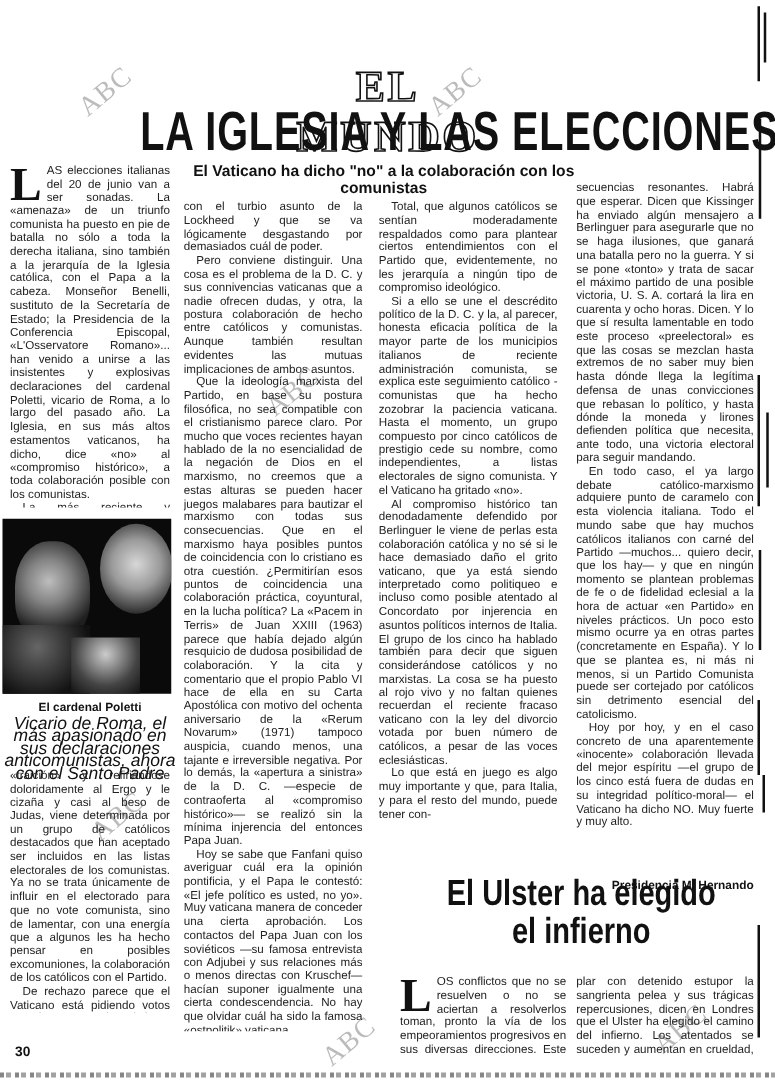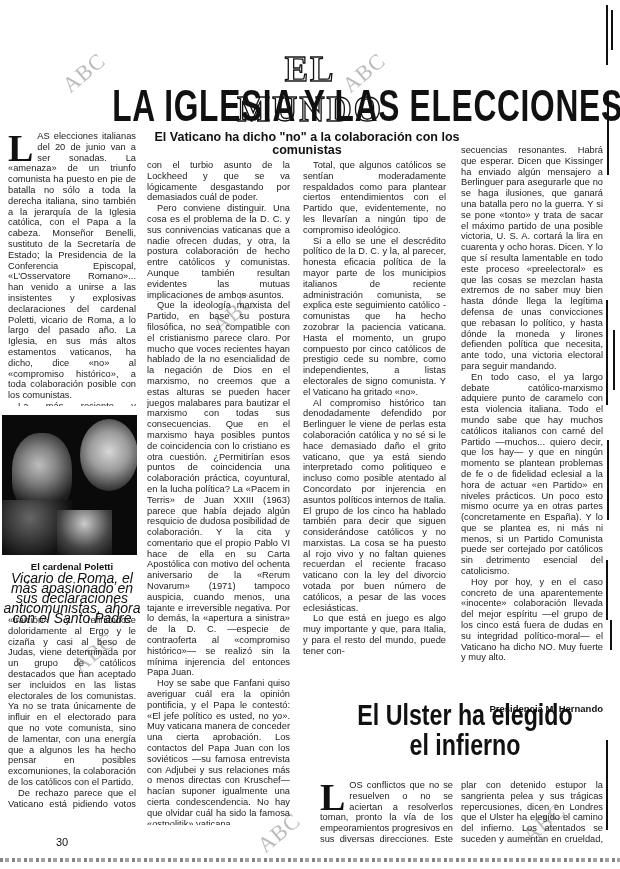--- a/index.html
+++ b/index.html
@@ -13,21 +13,21 @@
   .subhead{position:absolute;left:142px;top:131px;width:330px;text-align:center;font-weight:bold;font-size:12.5px;line-height:13px;color:#111;}
   .photo{position:absolute;left:2px;top:415px;width:135px;height:140px;background:#0a0a0a;overflow:hidden;}
   .photo .h1{position:absolute;left:10px;top:18px;width:60px;height:80px;border-radius:45% 45% 40% 40%;background:radial-gradient(circle at 45% 40%,#ddd 0,#999 30%,#222 70%);opacity:.85;}
   .photo .h2{position:absolute;left:78px;top:4px;width:58px;height:72px;border-radius:50%;background:radial-gradient(circle at 50% 45%,#eee 0,#aaa 40%,#333 80%);opacity:.9;}
   .photo .b1{position:absolute;left:0;top:85px;width:70px;height:60px;background:radial-gradient(circle at 40% 30%,#666,#111 70%);}
   .photo .b2{position:absolute;left:55px;top:95px;width:55px;height:45px;background:radial-gradient(circle at 50% 30%,#ccc,#444 60%,#111);}
   .caption-title{position:absolute;left:2px;top:561px;width:140px;text-align:center;font-size:9.5px;font-weight:bold;}
   .caption-text{position:absolute;left:2px;top:573px;width:140px;text-align:center;font-size:14px;line-height:10px;font-style:italic;}
   .byline{position:absolute;left:478px;top:703px;width:140px;text-align:right;font-weight:bold;font-size:9.5px;}
   .head2{position:absolute;left:330px;top:700px;width:270px;text-align:center;font-weight:bold;font-size:29px;line-height:30px;transform:scaleX(0.8);transform-origin:center top;}
-  .pagenum{position:absolute;left:12px;top:836px;font-weight:normal;font-size:11px;margin-left:44px;}
+  .pagenum{position:absolute;left:12px;top:836px;font-weight:bold;font-size:11px;}
   .bottomstrip{position:absolute;left:0;top:858px;width:620px;height:4px;background:repeating-linear-gradient(90deg,#222 0 3px,#fff 3px 5px,#555 5px 9px,#fff 9px 12px);opacity:.55;}
   .rightedge{position:absolute;left:604px;top:0;width:16px;height:869px;}
   .rightedge i{position:absolute;width:2px;background:#111;}
   .wm{position:absolute;font-family:"Liberation Serif",serif;font-size:22px;color:#bbb;transform:rotate(-40deg);letter-spacing:1px;}
 </style>
 </head>
 <body>
 
 <div class="wm" style="left:60px;top:60px;">ABC</div>
 <div class="wm" style="left:340px;top:60px;">ABC</div>
@@ -61,21 +61,21 @@
 </div>
 
 <div class="col" style="left:147px;top:160px;width:143px;height:665px;overflow:hidden;">
   <p class="first">con el turbio asunto de la Lockheed y que se va lógicamente desgastando por demasiados cuál de poder.</p>
   <p>Pero conviene distinguir. Una cosa es el problema de la D. C. y sus connivencias vaticanas que a nadie ofrecen dudas, y otra, la postura colaboración de hecho entre católicos y comunistas. Aunque también resultan evidentes las mutuas implicaciones de ambos asuntos.</p>
   <p>Que la ideología marxista del Partido, en base su postura filosófica, no sea compatible con el cristianismo parece claro. Por mucho que voces recientes hayan hablado de la no esencialidad de la negación de Dios en el marxismo, no creemos que a estas alturas se pueden hacer juegos malabares para bautizar el marxismo con todas sus consecuencias. Que en el marxismo haya posibles puntos de coincidencia con lo cristiano es otra cuestión. ¿Permitirían esos puntos de coincidencia una colaboración práctica, coyuntural, en la lucha política? La «Pacem in Terris» de Juan XXIII (1963) parece que había dejado algún resquicio de dudosa posibilidad de colaboración. Y la cita y comentario que el propio Pablo VI hace de ella en su Carta Apostólica con motivo del ochenta aniversario de la «Rerum Novarum» (1971) tampoco auspicia, cuando menos, una tajante e irreversible negativa. Por lo demás, la «apertura a sinistra» de la D. C. —especie de contraoferta al «compromiso histórico»— se realizó sin la mínima injerencia del entonces Papa Juan.</p>
   <p>Hoy se sabe que Fanfani quiso averiguar cuál era la opinión pontificia, y el Papa le contestó: «El jefe político es usted, no yo». Muy vaticana manera de conceder una cierta aprobación. Los contactos del Papa Juan con los soviéticos —su famosa entrevista con Adjubei y sus relaciones más o menos directas con Kruschef— hacían suponer igualmente una cierta condescendencia. No hay que olvidar cuál ha sido la famosa «ostpolitik» vaticana</p>
 </div>
 
 <div class="col" style="left:303px;top:160px;width:143px;height:530px;overflow:hidden;">
-  <p>Total, que algunos católicos se sentían moderadamente respaldados como para plantear ciertos entendimientos con el Partido que, evidentemente, no les llevarían a ningún tipo de compromiso ideológico.</p>
+  <p>Total, que algunos católicos se sentían moderadamente respaldados como para plantear ciertos entendimientos con el Partido que, evidentemente, no les jerarquía a ningún tipo de compromiso ideológico.</p>
   <p>Si a ello se une el descrédito político de la D. C. y la, al parecer, honesta eficacia política de la mayor parte de los municipios italianos de reciente administración comunista, se explica este seguimiento católico - comunistas que ha hecho zozobrar la paciencia vaticana. Hasta el momento, un grupo compuesto por cinco católicos de prestigio cede su nombre, como independientes, a listas electorales de signo comunista. Y el Vaticano ha gritado «no».</p>
   <p>Al compromiso histórico tan denodadamente defendido por Berlinguer le viene de perlas esta colaboración católica y no sé si le hace demasiado daño el grito vaticano, que ya está siendo interpretado como politiqueo e incluso como posible atentado al Concordato por injerencia en asuntos políticos internos de Italia. El grupo de los cinco ha hablado también para decir que siguen considerándose católicos y no marxistas. La cosa se ha puesto al rojo vivo y no faltan quienes recuerdan el reciente fracaso vaticano con la ley del divorcio votada por buen número de católicos, a pesar de las voces eclesiásticas.</p>
   <p>Lo que está en juego es algo muy importante y que, para Italia, y para el resto del mundo, puede tener con-</p>
 </div>
 
 <div class="col" style="left:461px;top:145px;width:142px;height:563px;overflow:hidden;">
   <p class="first">secuencias resonantes. Habrá que esperar. Dicen que Kissinger ha enviado algún mensajero a Berlinguer para asegurarle que no se haga ilusiones, que ganará una batalla pero no la guerra. Y si se pone «tonto» y trata de sacar el máximo partido de una posible victoria, U. S. A. cortará la lira en cuarenta y ocho horas. Dicen. Y lo que sí resulta lamentable en todo este proceso «preelectoral» es que las cosas se mezclan hasta extremos de no saber muy bien hasta dónde llega la legítima defensa de unas convicciones que rebasan lo político, y hasta dónde la moneda y lirones defienden política que necesita, ante todo, una victoria electoral para seguir mandando.</p>
   <p>En todo caso, el ya largo debate católico-marxismo adquiere punto de caramelo con esta violencia italiana. Todo el mundo sabe que hay muchos católicos italianos con carné del Partido —muchos... quiero decir, que los hay— y que en ningún momento se plantean problemas de fe o de fidelidad eclesial a la hora de actuar «en Partido» en niveles prácticos. Un poco esto mismo ocurre ya en otras partes (concretamente en España). Y lo que se plantea es, ni más ni menos, si un Partido Comunista puede ser cortejado por católicos sin detrimento esencial del catolicismo.</p>
   <p>Hoy por hoy, y en el caso concreto de una aparentemente «inocente» colaboración llevada del mejor espíritu —el grupo de los cinco está fuera de dudas en su integridad político-moral— el Vaticano ha dicho NO. Muy fuerte y muy alto.</p>
 </div>

